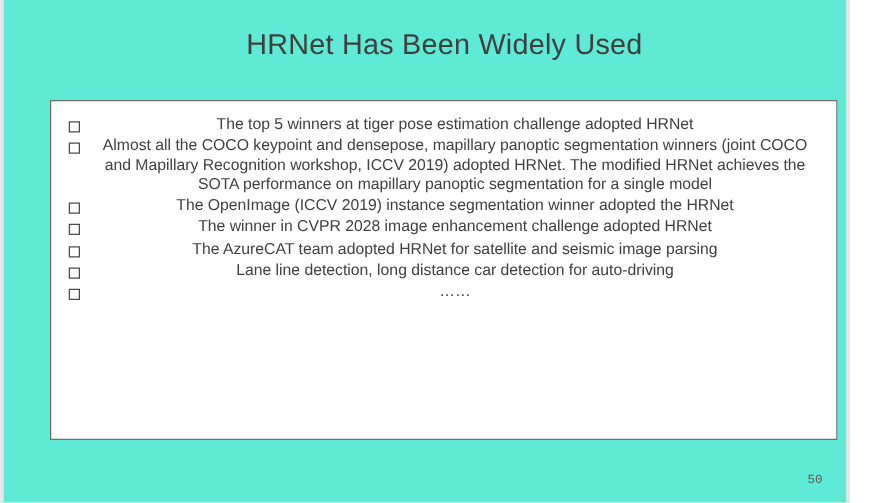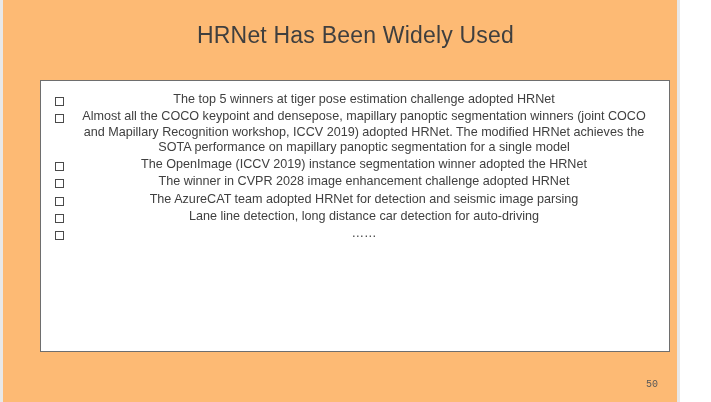--- a/index.html
+++ b/index.html
@@ -10,21 +10,21 @@
     width: 711px;
     height: 402px;
     background: #ffffff;
     font-family: "Liberation Sans", sans-serif;
     overflow: hidden;
   }
   .slide {
     position: relative;
     width: 680px;
     height: 402px;
-    background: #fdba74;
+    background: #5eead4;
     box-sizing: border-box;
   }
   .slide-border-left {
     position: absolute;
     left: 0;
     top: 0;
     width: 3px;
     height: 402px;
     background: #e8e8e8;
   }
@@ -117,21 +117,21 @@
       <li class="bullet-item">
         <span class="bullet-marker"></span>
         <span class="bullet-text">The OpenImage (ICCV 2019) instance segmentation winner adopted the HRNet</span>
       </li>
       <li class="bullet-item">
         <span class="bullet-marker"></span>
         <span class="bullet-text">The winner in CVPR 2028 image enhancement challenge adopted HRNet</span>
       </li>
       <li class="bullet-item">
         <span class="bullet-marker"></span>
-        <span class="bullet-text">The AzureCAT team adopted HRNet for detection and seismic image parsing</span>
+        <span class="bullet-text">The AzureCAT team adopted HRNet for satellite and seismic image parsing</span>
       </li>
       <li class="bullet-item">
         <span class="bullet-marker"></span>
         <span class="bullet-text">Lane line detection, long distance car detection for auto-driving</span>
       </li>
       <li class="bullet-item">
         <span class="bullet-marker"></span>
         <span class="bullet-text">……</span>
       </li>
     </ul>

